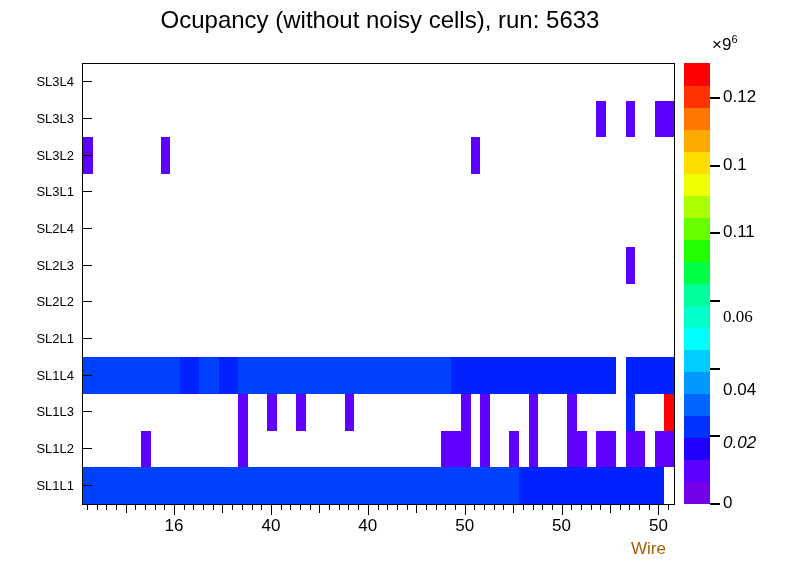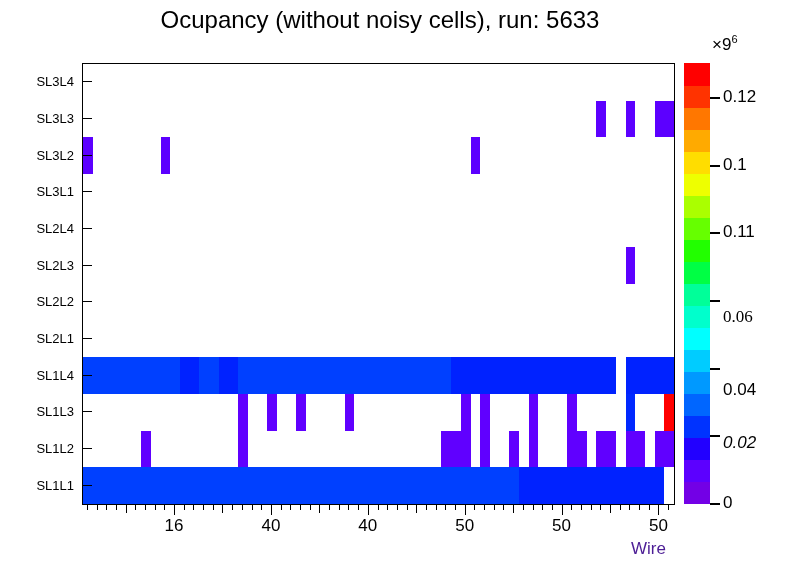--- a/index.html
+++ b/index.html
@@ -93,21 +93,21 @@
     font-size: 17px;
     color: #000000;
     transform: translateX(-50%);
     white-space: nowrap;
   }
   #xaxis-title {
     position: absolute;
     left: 631px;
     top: 539px;
     font-size: 17px;
-    color: #4c1d95;
+    color: #a16207;
     white-space: nowrap;
   }
 
   
   #colorbar {
     position: absolute;
     left: 684px;
     top: 63px;
     width: 26px;
     height: 440px;

